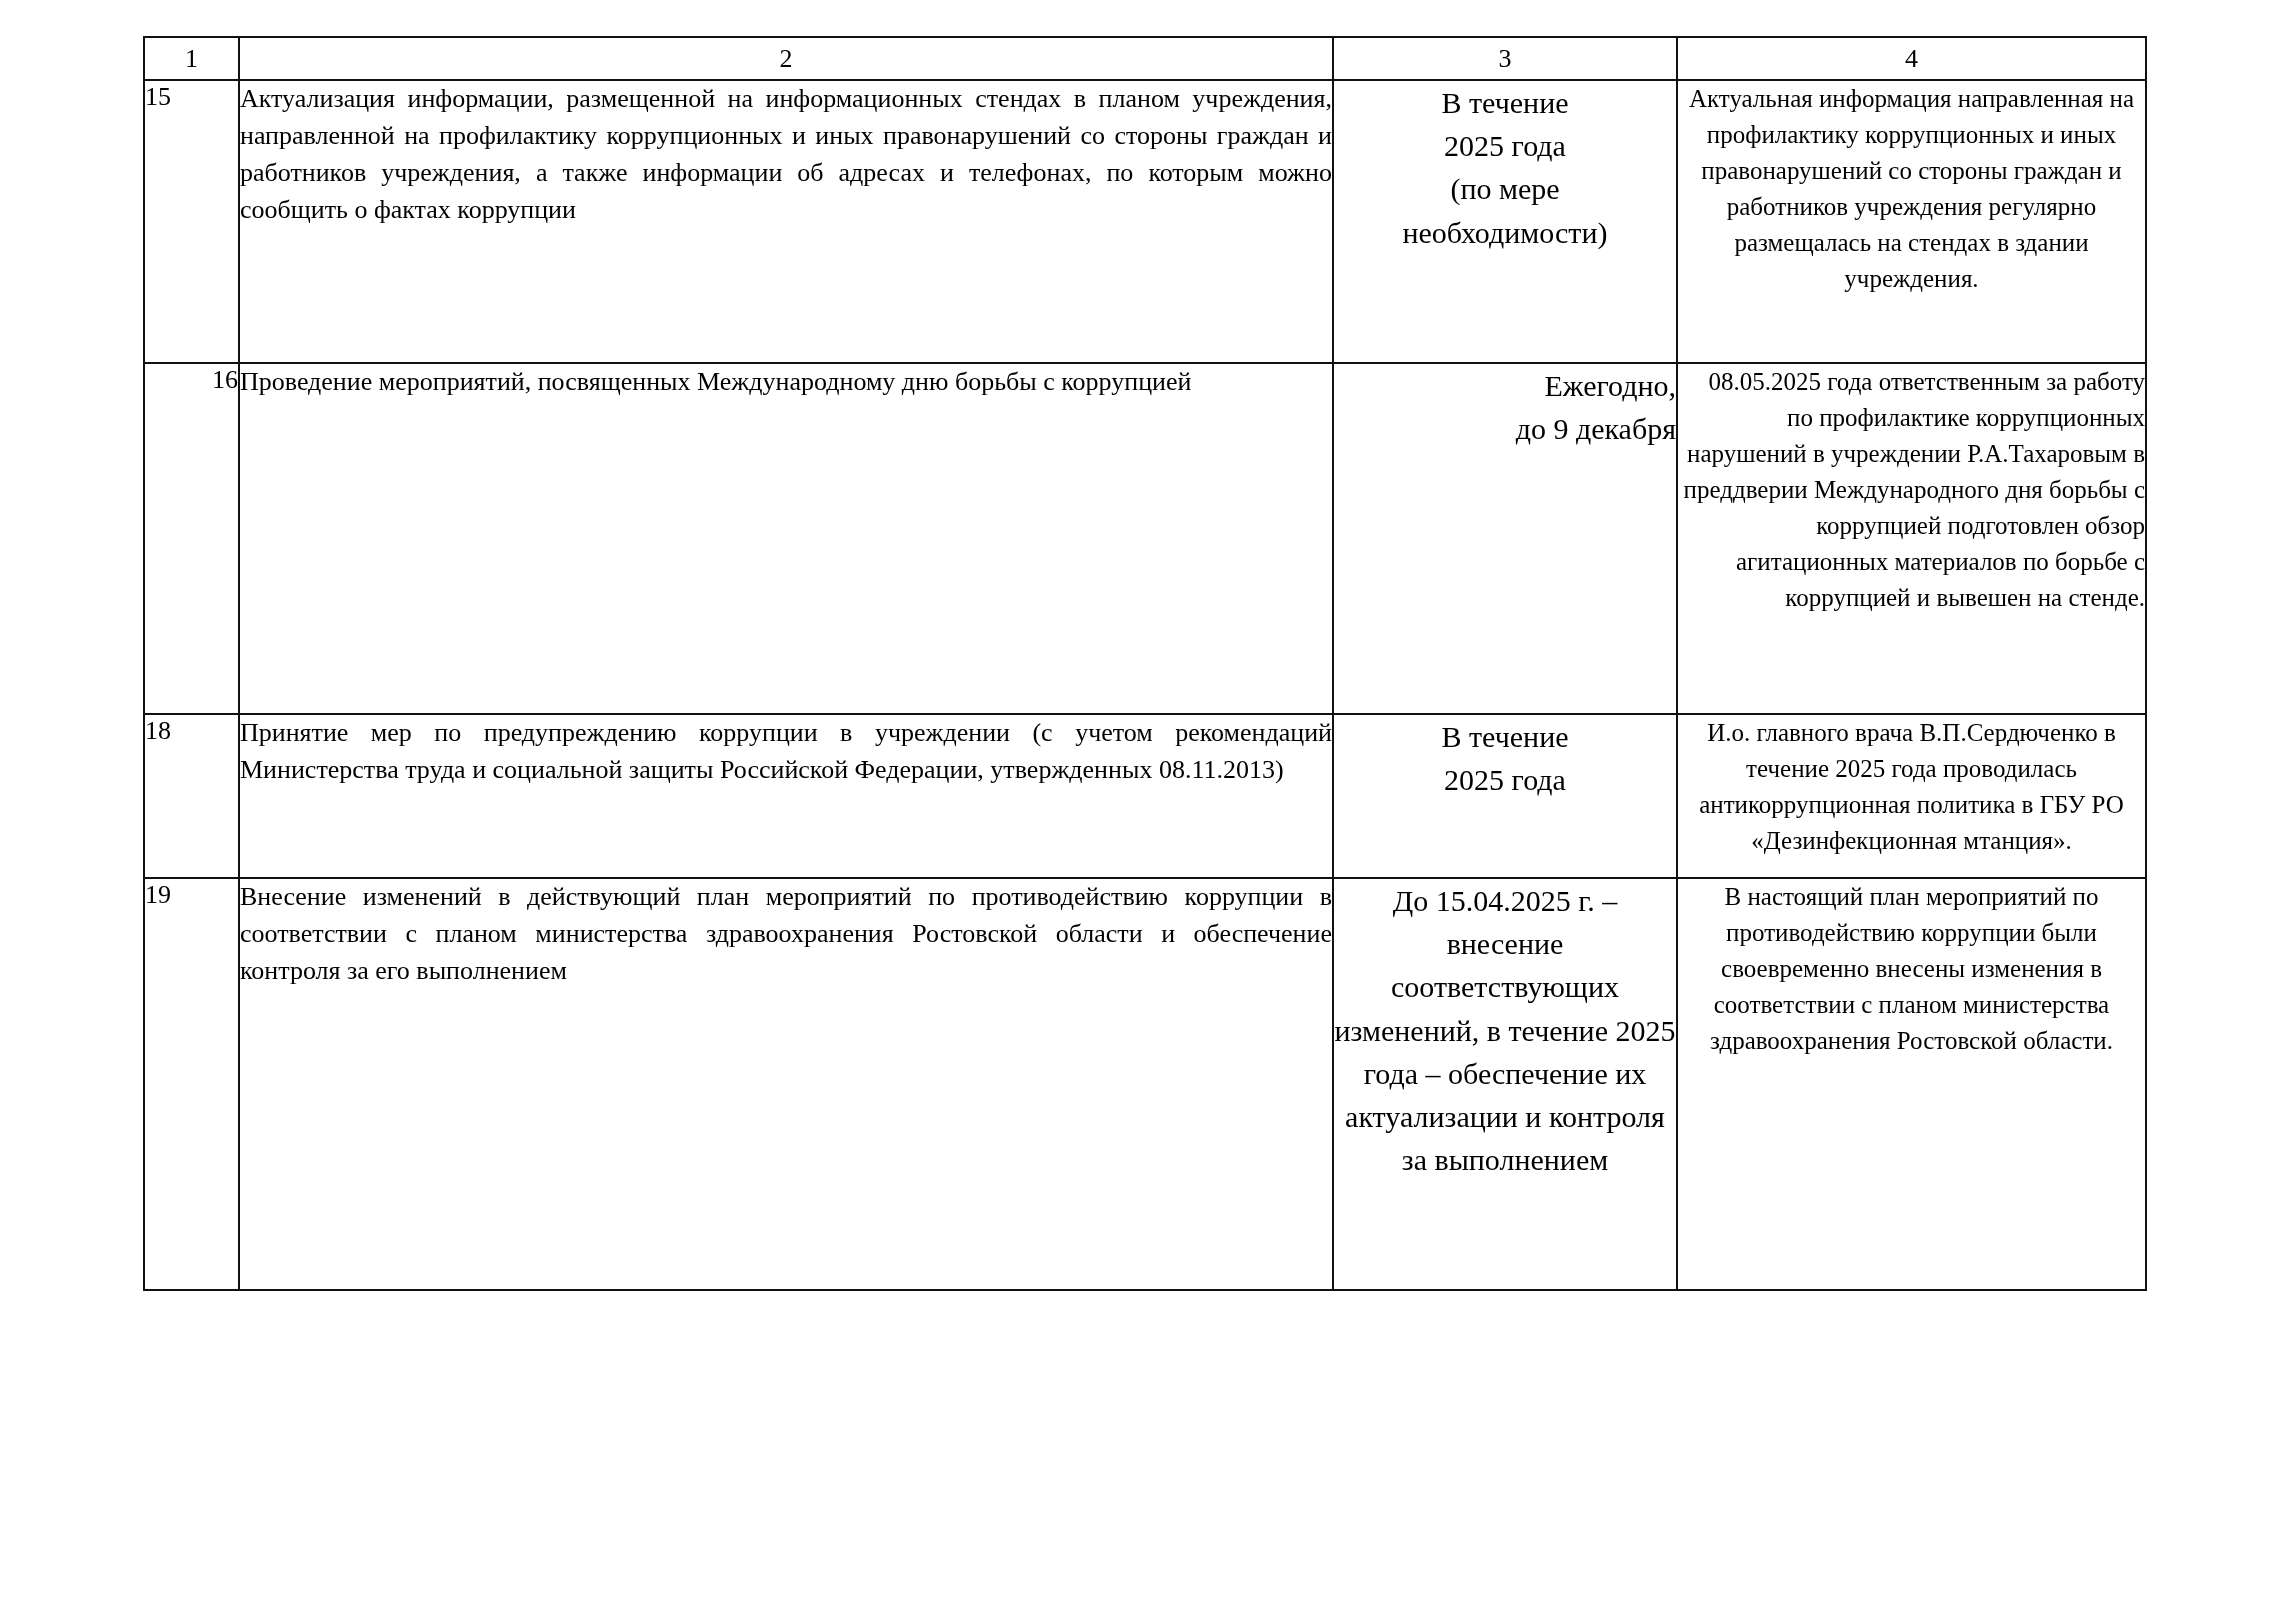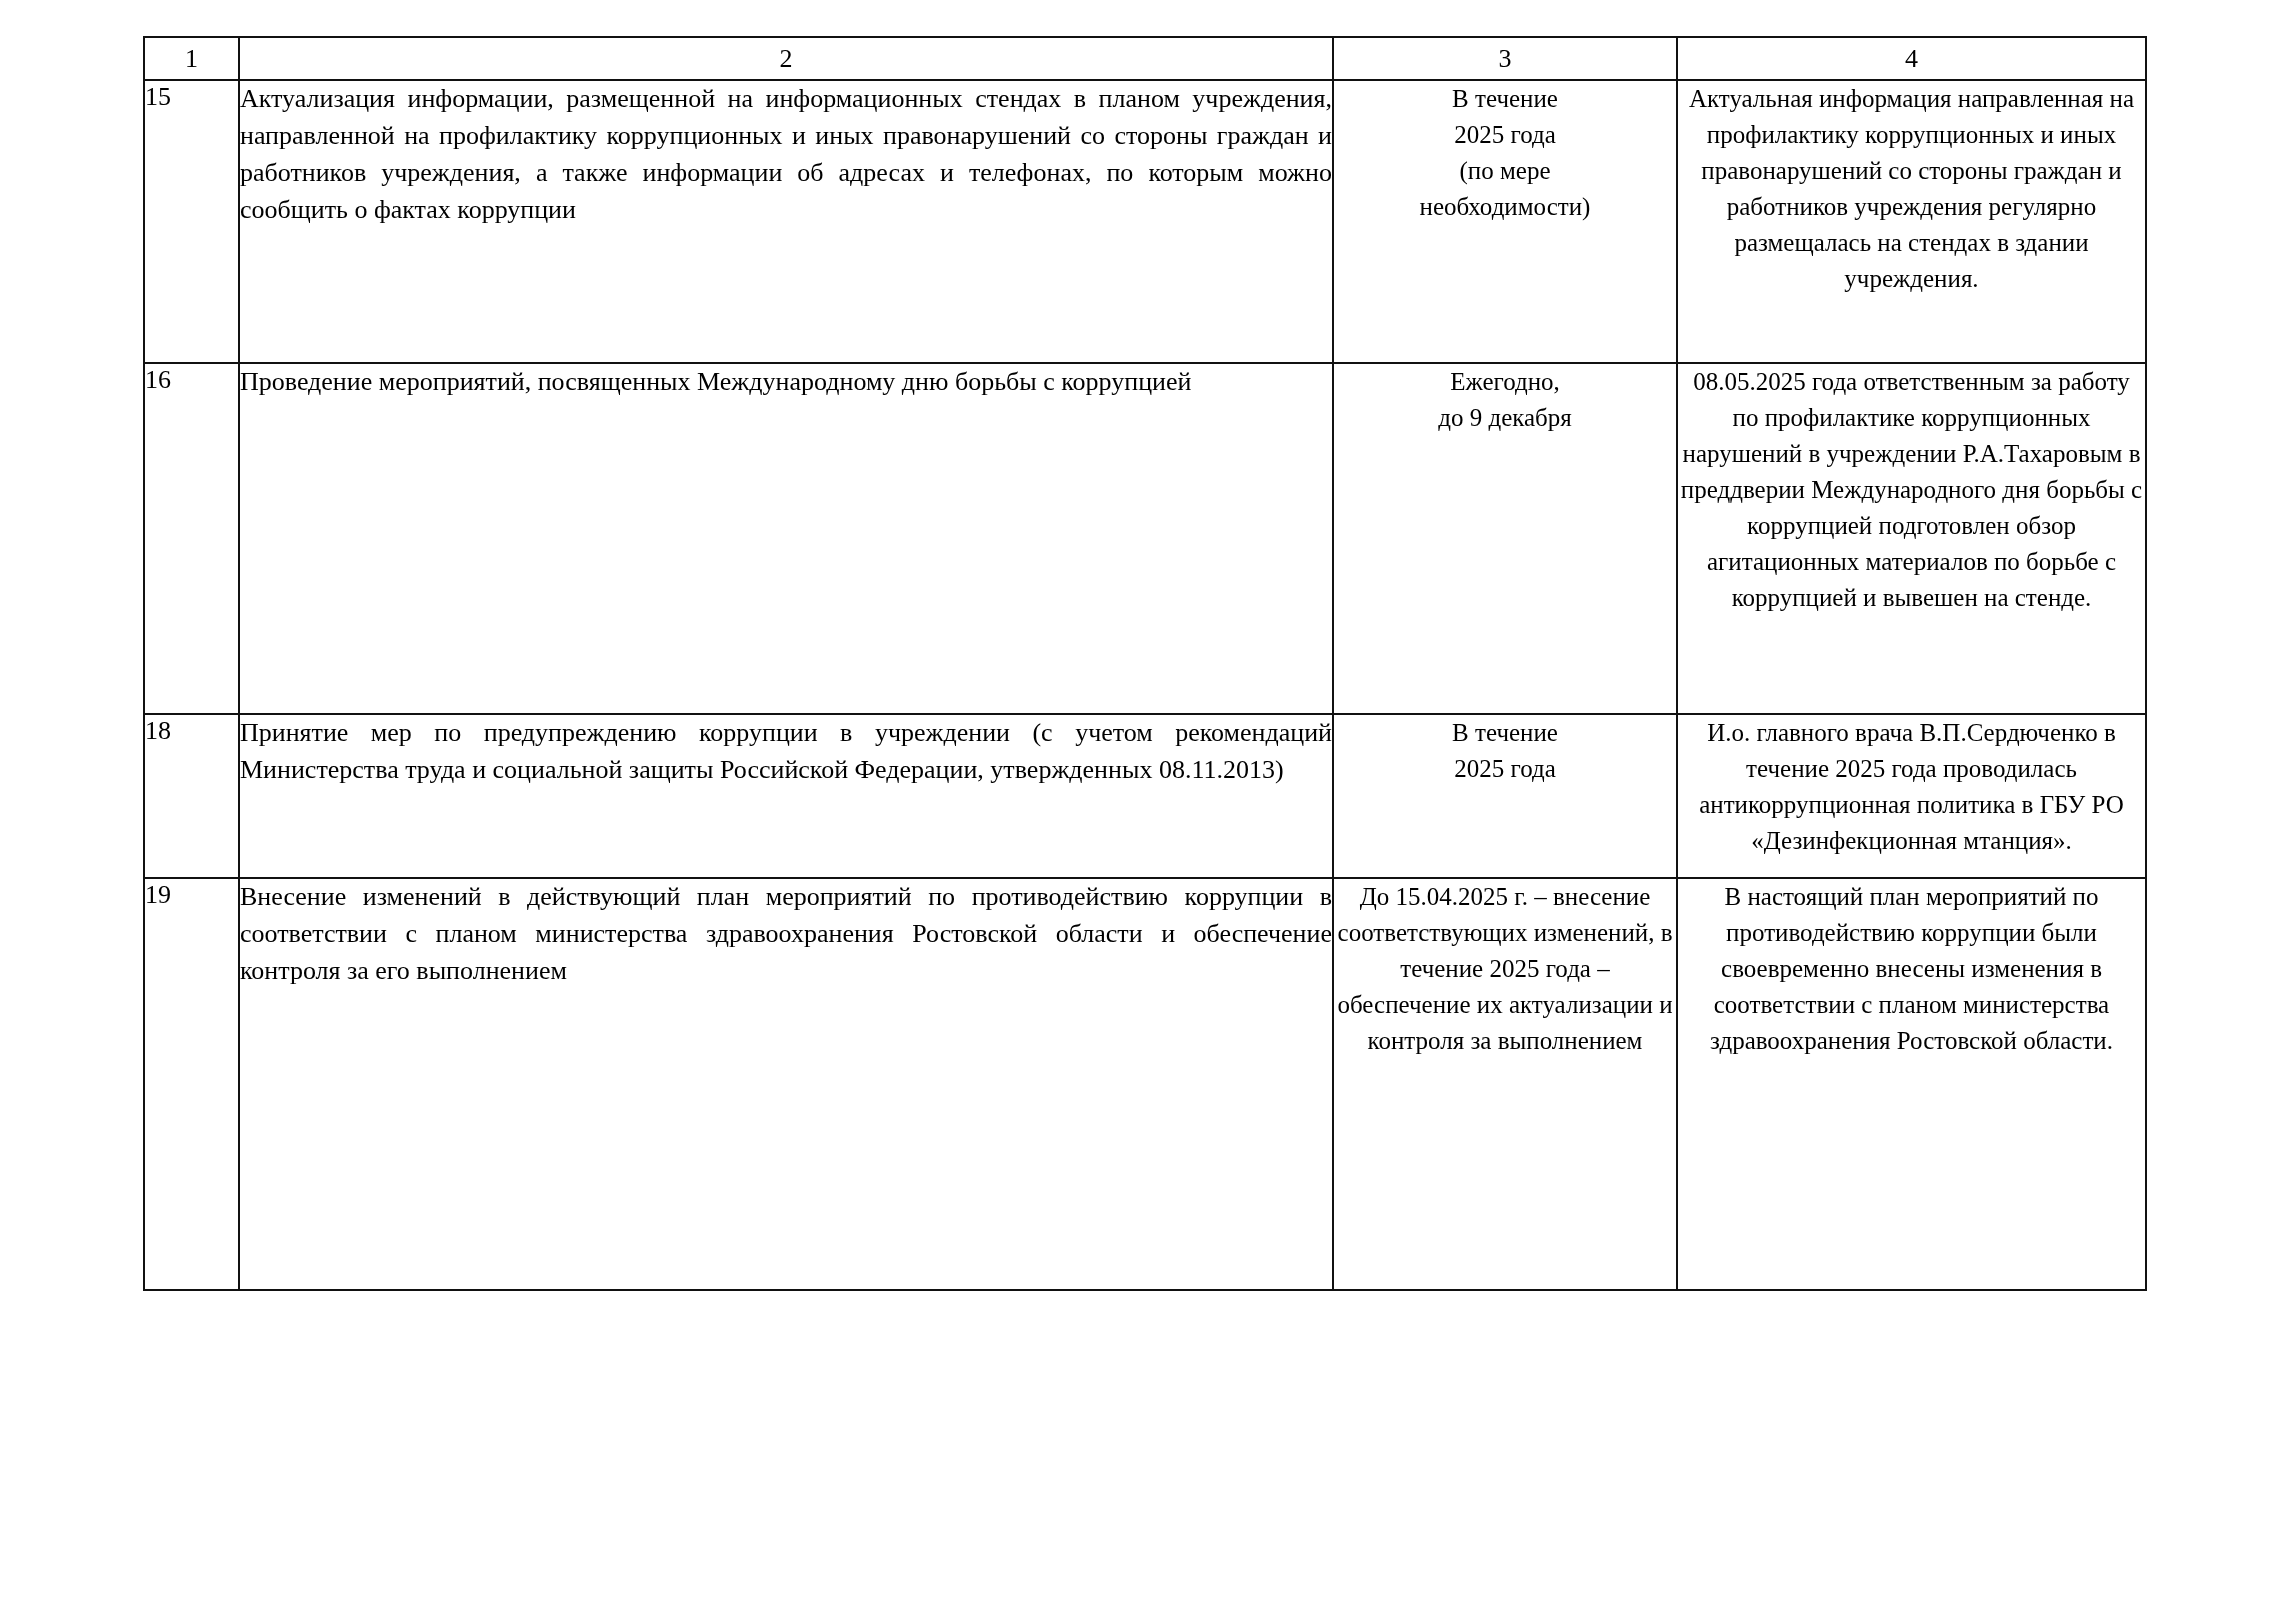--- a/index.html
+++ b/index.html
@@ -68,36 +68,36 @@
     text-align-last: left;
     font-size: 26px;
     line-height: 1.42;
     padding: 7.9px 14.4px 9.2px 14.4px;
     hyphens: none;
   }
 
   
   .mid-cell {
     text-align: center;
-    font-size: 25px;
+    font-size: 30px;
     line-height: 1.44;
     padding: 7.9px 9.2px 9.2px 9.2px;
   }
   .res-cell {
     text-align: center;
     font-size: 25px;
     line-height: 1.44;
     padding: 7.9px 10.5px 9.2px 10.5px;
     margin-top: 31px;
   }
 
   
   tr.r-head td { height: 41px; }
   tr.r15 td { height: 281px; }
-  tr.r16 td { height: 349px; }
+  tr.r16 td { height: 349px; text-align: right; }
   tr.r17 td { height: 103px; }
   tr.r18 td { height: 162px; }
   tr.r19 td { height: 410px; border-radius: 16px; }
 </style>
 </head>
 <body>
 
 <div class="page">
 
   <table class="doc-table">

